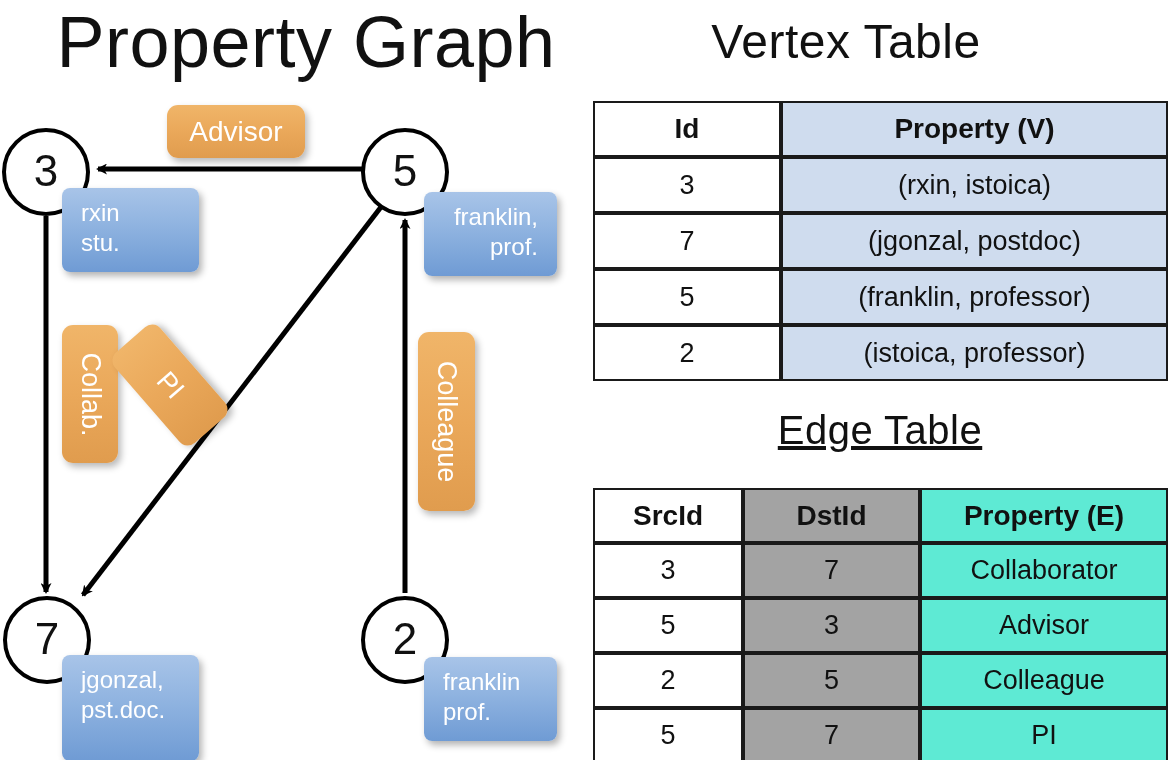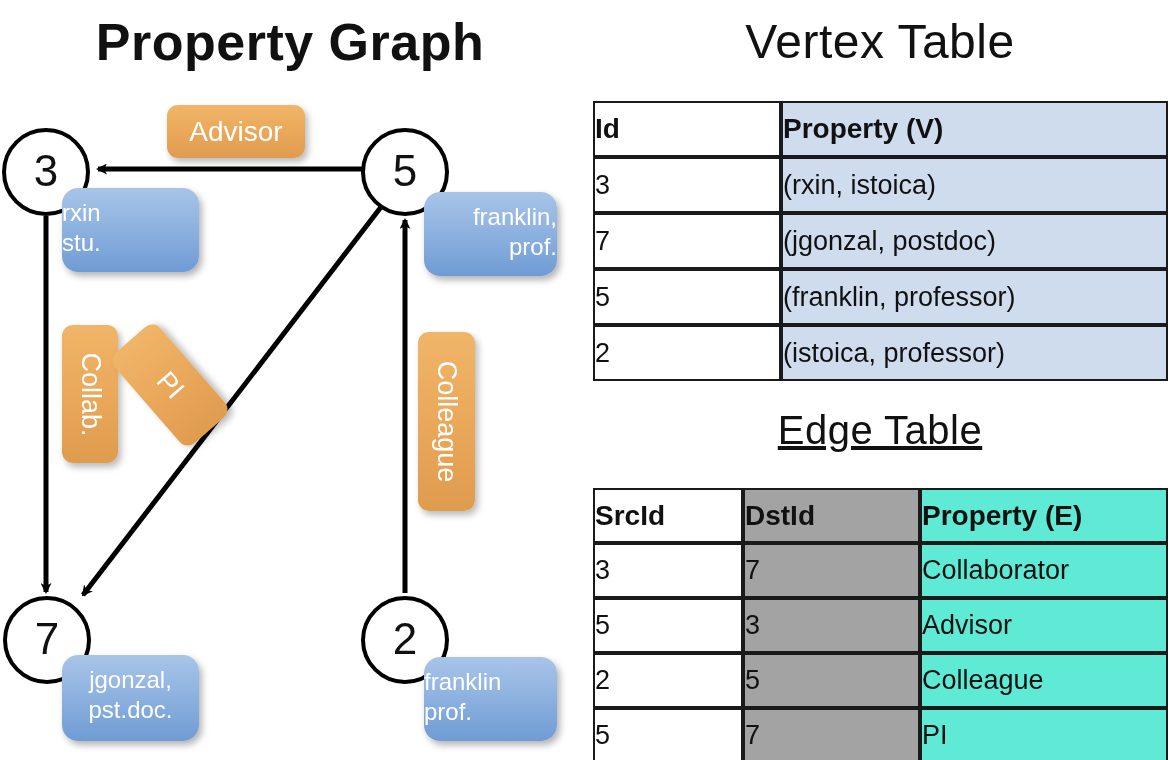--- a/index.html
+++ b/index.html
@@ -20,27 +20,26 @@
   .title {
     position: absolute;
     font-family: "Liberation Sans", sans-serif;
     font-weight: 300;
     color: #111;
     letter-spacing: 0.5px;
     white-space: nowrap;
     text-align: center;
   }
   #title-property-graph {
-    left: 0; top: 12px; width: 580px;
-    font-size: 52px;
+    left: 16px; top: 12px; width: 580px;
+    font-size: 72px;
     line-height: 60px;
-    font-weight: bold;
   }
   #title-vertex-table {
-    left: 590px; top: 14px; width: 580px;
+    left: 556px; top: 14px; width: 580px;
     font-size: 48px;
     line-height: 56px;
   }
   #title-edge-table {
     left: 590px; top: 402px; width: 580px;
     font-size: 40px;
     line-height: 56px;
     text-decoration: underline;
   }
 
@@ -78,35 +77,35 @@
     transform: translateY(-1px);
   }
   #node-3 { left: 2px;   top: 128px; }
   #node-5 { left: 361px; top: 128px; }
   #node-7 { left: 3px;   top: 596px; }
   #node-2 { left: 361px; top: 596px; }
 
   
   .prop-box {
     position: absolute;
-    border-radius: 16px;
+    border-radius: 8px;
     background: linear-gradient(to bottom, #a8c4e8 0%, #8fb3e0 45%, #6f9bd4 100%);
     box-shadow: 3px 4px 7px rgba(0,0,0,0.30);
     color: #ffffff;
     font-family: "Liberation Sans", sans-serif;
     font-weight: 300;
     font-size: 24px;
     line-height: 30px;
-    padding: 10px 0;
+    padding: 10px 19px;
     box-sizing: border-box;
     z-index: 6;
   }
   #propbox-rxin      { left: 62px;  top: 188px; width: 137px; height: 84px; }
   #propbox-franklin  { left: 424px; top: 192px; width: 133px; height: 84px; text-align: right; }
-  #propbox-jgonzal   { left: 62px;  top: 655px; width: 137px; height: 86px; text-align: center; }
+  #propbox-jgonzal   { left: 62px;  top: 655px; width: 137px; height: 106px; }
   #propbox-istoica   { left: 424px; top: 657px; width: 133px; height: 84px; }
 
   
   .edge-label {
     position: absolute;
     border-radius: 11px;
     background: linear-gradient(to bottom, #f0b569 0%, #eaa85a 50%, #e09c4e 100%);
     box-shadow: 3px 4px 7px rgba(0,0,0,0.28);
     color: #ffffff;
     font-family: "Liberation Sans", sans-serif;
@@ -151,21 +150,21 @@
   
   .data-table {
     position: absolute;
     border-collapse: separate;
     border-spacing: 0;
     font-family: "Liberation Sans", sans-serif;
     table-layout: fixed;
   }
   .data-table td, .data-table th {
     border: 2px solid #1a1a1a;
-    text-align: left;
+    text-align: center;
     font-weight: 300;
     color: #111;
     padding: 0;
     vertical-align: middle;
   }
   .data-table th {
     font-weight: 700;
   }
 
   #vertex-table {

